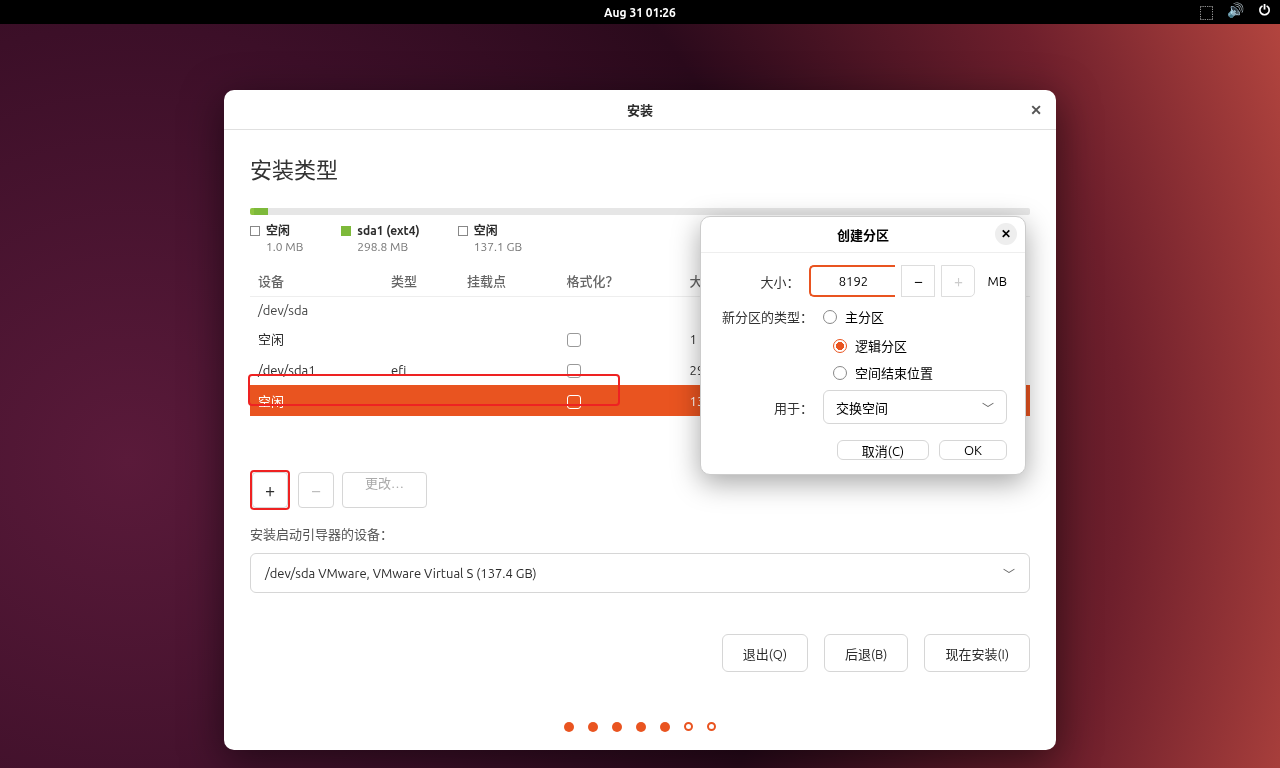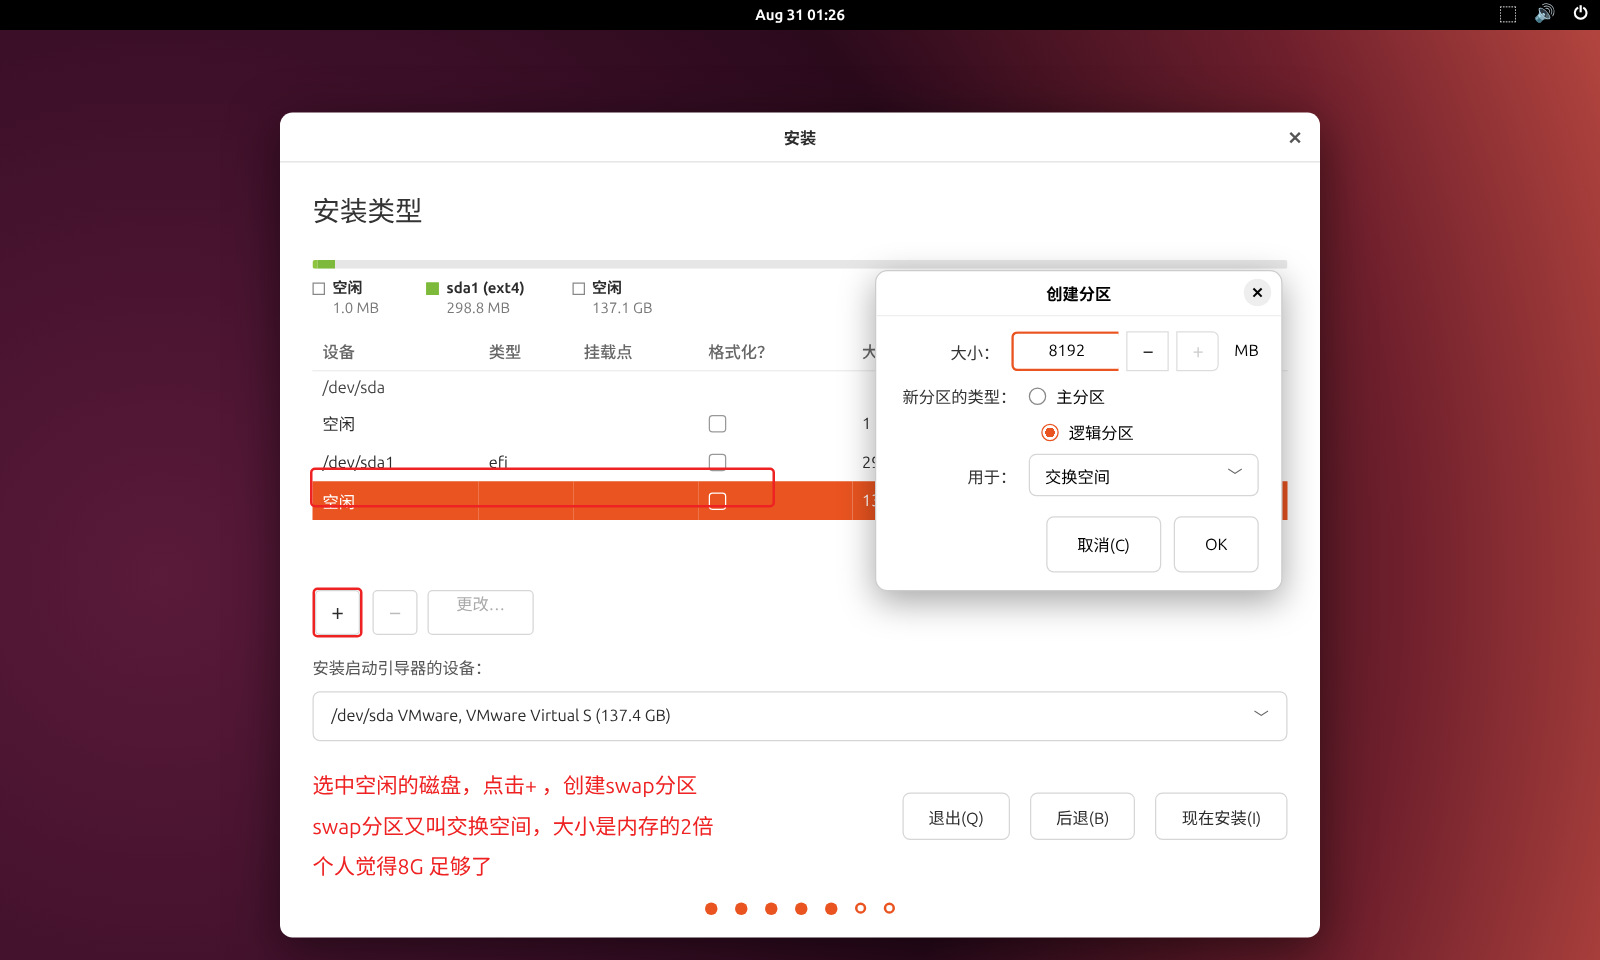--- a/index.html
+++ b/index.html
@@ -96,21 +96,21 @@
   .size-input { width: 86px; height: 32px; border: 2px solid #e95420; border-right: none; border-radius: 5px 0 0 5px; text-align: center; font-size: 13px; font-family: inherit; }
   .step { width: 34px; height: 32px; border: 1px solid #ddd; display: flex; align-items: center; justify-content: center; font-size: 16px; cursor: pointer; }
   .step.minus { border-radius: 0; }
   .step.plus  { border-radius: 0 5px 5px 0; color: #ccc; }
   .unit { margin-left: 6px; }
   .radio { width: 14px; height: 14px; border: 1.5px solid #888; border-radius: 50%; display: inline-block; margin-right: 8px; vertical-align: -2px; }
   .radio.sel { border-color: #e95420; background: radial-gradient(circle, #e95420 0 45%, #fff 46% 100%); }
   .ropt { display: flex; align-items: center; margin-bottom: 8px; padding-left: 114px; }
   .dlg-select { flex: 1; height: 34px; border: 1px solid #d6d6d6; border-radius: 6px; display: flex; align-items: center; padding: 0 12px; justify-content: space-between; cursor: pointer; }
   .dlg-actions { display: flex; justify-content: flex-end; gap: 10px; padding: 6px 18px 0 18px; }
-  .dlg-actions .btn { height: 45px; padding: 0 24px; }
+  .dlg-actions .btn { height: 20px; padding: 0 24px; }
 
   .indent { padding-left: 10px; }
 
   .ptable-wrap { position: relative; }
 </style>
 </head>
 <body>
 
 <div class="topbar">
   <span>Aug 31  01:26</span>
@@ -229,25 +229,20 @@
     </div>
 
     <div class="boot-label">安装启动引导器的设备：</div>
     <div class="boot-select">
       <div class="sel-box">
         <span>/dev/sda   VMware, VMware Virtual S (137.4 GB)</span>
         <span class="chev">﹀</span>
       </div>
     </div>
 
-    <div class="ann">
-      <div>选中空闲的磁盘，点击+ ，创建swap分区</div>
-      <div>swap分区又叫交换空间，大小是内存的2倍</div>
-      <div>个人觉得8G 足够了</div>
-    </div>
 
     <div class="bottom-btns">
       <div class="btn">
           <span>退出(Q)</span>
         </div>
       <div class="btn">
           <span>后退(B)</span>
         </div>
       <div class="btn">
           <span>现在安装(I)</span>
@@ -284,20 +279,24 @@
 
     <div class="frow">
       <div class="flab">新分区的类型：</div>
       <div><span class="radio"></span><span>主分区</span></div>
     </div>
     <div class="ropt">
         <span class="radio sel"></span>
         <span>逻辑分区</span>
       </div>
 
+    <div class="ropt">
+        <span class="radio"></span>
+        <span>空间结束位置</span>
+      </div>
 
     <div class="frow">
       <div class="flab">用于：</div>
       <div class="dlg-select">
         <span>交换空间</span>
         <span class="chev">﹀</span>
       </div>
     </div>
   </div>
   <div class="dlg-actions">

